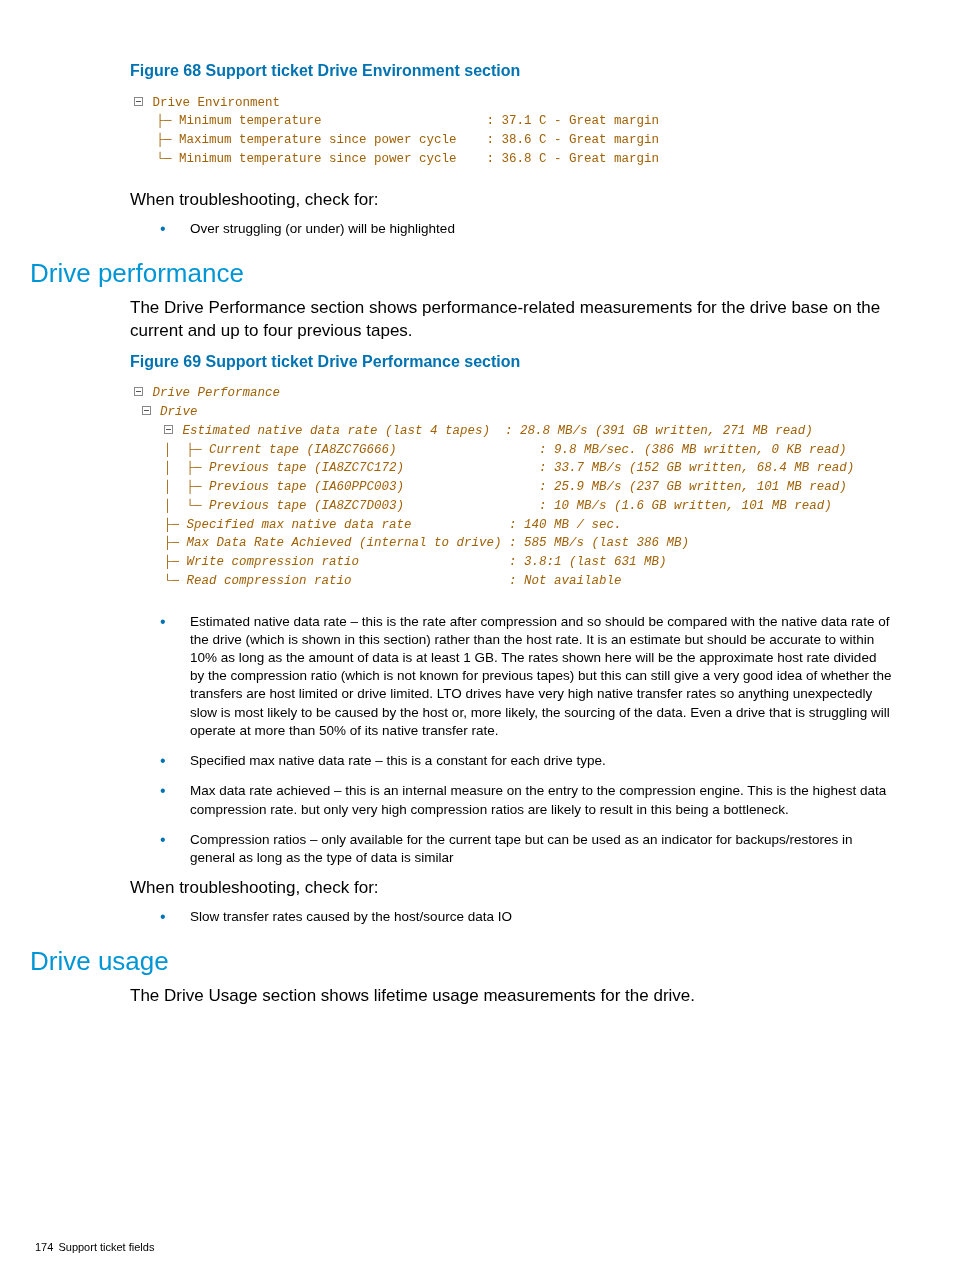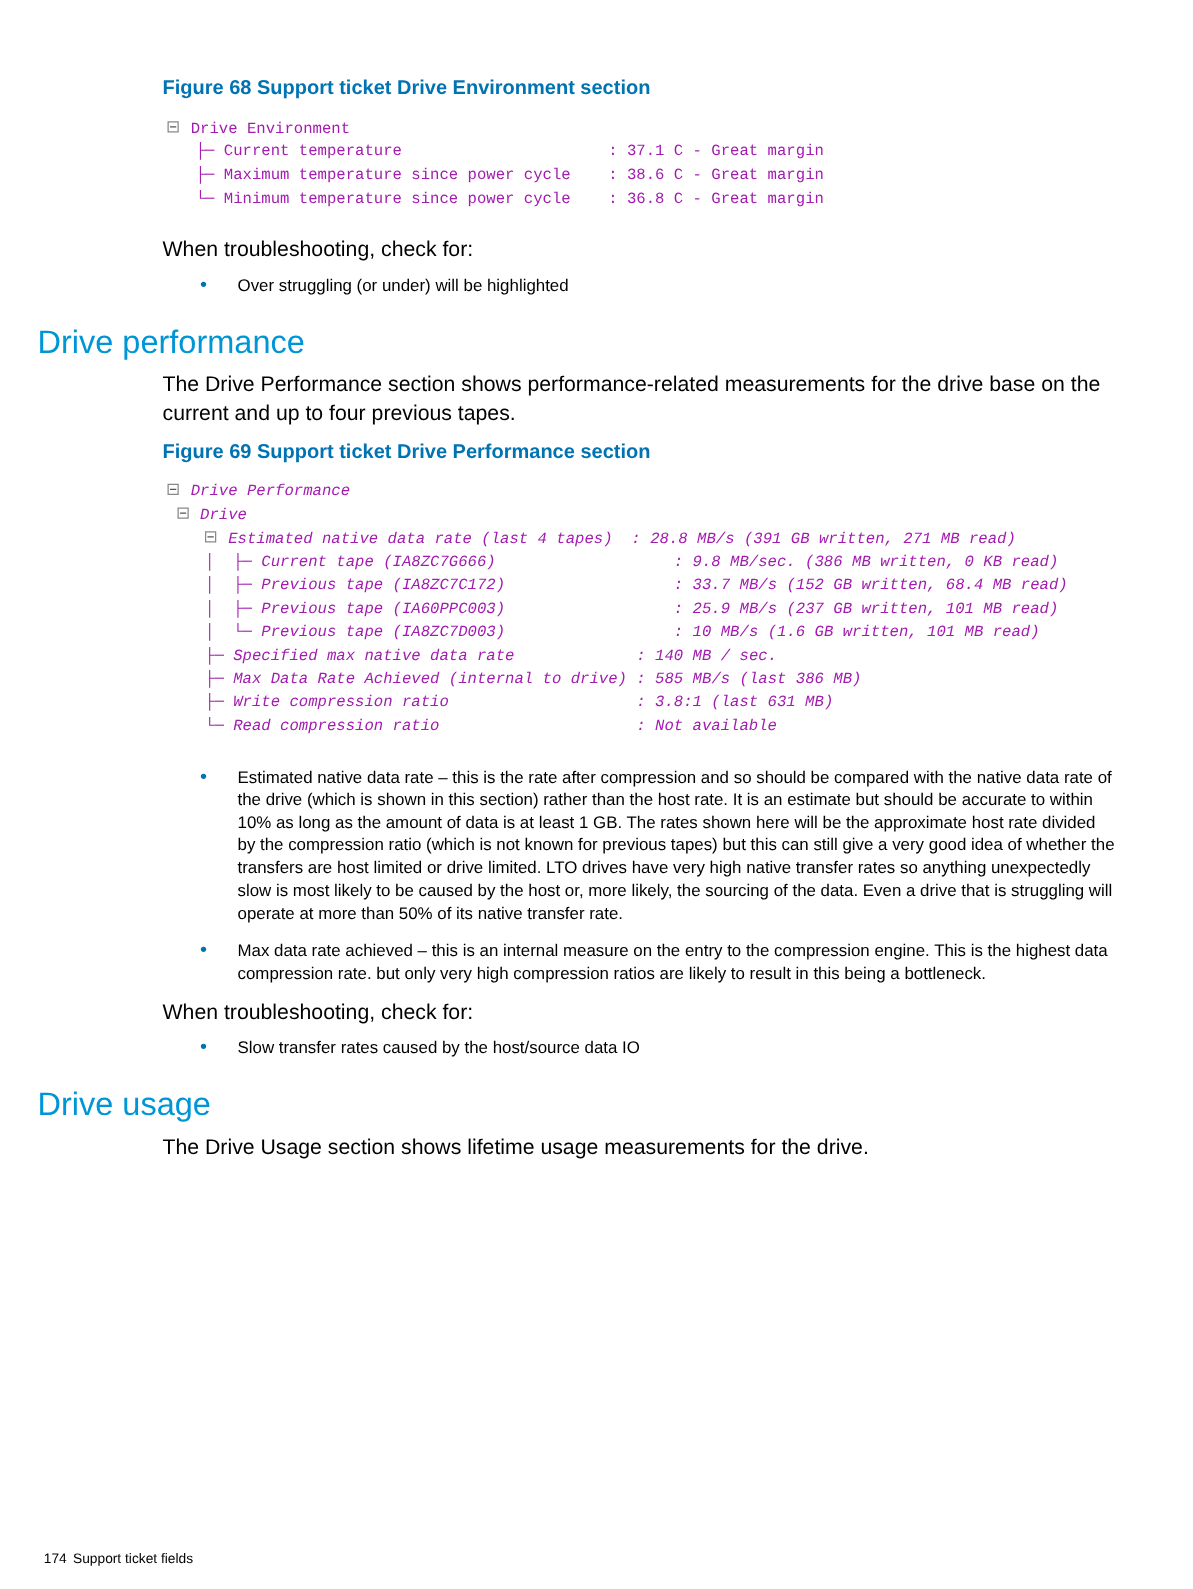--- a/index.html
+++ b/index.html
@@ -15,21 +15,21 @@
   }
   .figure-caption {
     color: #0073b3;
     font-weight: bold;
     font-size: 16px;
     margin: 0 0 12px 0;
   }
   .tree {
     font-family: "Courier New", monospace;
     font-size: 12.5px;
-    color: #a21caf;
+    color: #a16207;
     white-space: pre;
     line-height: 1.5;
     margin-bottom: 20px;
     margin-left: 4px;
   }
   .box-minus {
     display: inline-block;
     width: 9px;
     height: 9px;
     border: 1px solid #888;
@@ -88,21 +88,21 @@
 </style>
 </head>
 <body>
 
 <div class="indent1">
   <p class="figure-caption">Figure 68 Support ticket Drive Environment section</p>
 </div>
 
 <div class="tree-block">
 <div class="tree"><span class="box-minus"></span>&nbsp;<span>Drive Environment</span>
-   ├─ <span>Current temperature</span>                      : <span>37.1 C - Great margin</span>
+   ├─ <span>Minimum temperature</span>                      : <span>37.1 C - Great margin</span>
    ├─ <span>Maximum temperature since power cycle</span>    : <span>38.6 C - Great margin</span>
    └─ <span>Minimum temperature since power cycle</span>    : <span>36.8 C - Great margin</span></div>
 </div>
 
 <p class="body-text indent-text">When troubleshooting, check for:</p>
 <ul class="bullets">
   <li>Over struggling (or under) will be highlighted</li>
 </ul>
 
 <h2>Drive performance</h2>
@@ -121,21 +121,23 @@
     │  ├─ <span>Previous tape (IA60PPC003)</span>                  : <span>25.9 MB/s (237 GB written, 101 MB read)</span>
     │  └─ <span>Previous tape (IA8ZC7D003)</span>                  : <span>10 MB/s (1.6 GB written, 101 MB read)</span>
     ├─ <span>Specified max native data rate</span>             : <span>140 MB / sec.</span>
     ├─ <span>Max Data Rate Achieved (internal to drive)</span> : <span>585 MB/s (last 386 MB)</span>
     ├─ <span>Write compression ratio</span>                    : <span>3.8:1 (last 631 MB)</span>
     └─ <span>Read compression ratio</span>                     : <span>Not available</span></div>
 </div>
 
 <ul class="bullets" style="margin-top:22px;">
   <li>Estimated native data rate – this is the rate after compression and so should be compared with the native data rate of the drive (which is shown in this section) rather than the host rate. It is an estimate but should be accurate to within 10% as long as the amount of data is at least 1 GB. The rates shown here will be the approximate host rate divided by the compression ratio (which is not known for previous tapes) but this can still give a very good idea of whether the transfers are host limited or drive limited. LTO drives have very high native transfer rates so anything unexpectedly slow is most likely to be caused by the host or, more likely, the sourcing of the data. Even a drive that is struggling will operate at more than 50% of its native transfer rate.</li>
+  <li>Specified max native data rate – this is a constant for each drive type.</li>
   <li>Max data rate achieved – this is an internal measure on the entry to the compression engine. This is the highest data compression rate. but only very high compression ratios are likely to result in this being a bottleneck.</li>
+  <li>Compression ratios – only available for the current tape but can be used as an indicator for backups/restores in general as long as the type of data is similar</li>
 </ul>
 
 <p class="body-text indent-text" style="margin-top:-8px;">When troubleshooting, check for:</p>
 <ul class="bullets">
   <li>Slow transfer rates caused by the host/source data IO</li>
 </ul>
 
 <h2>Drive usage</h2>
 <p class="body-text indent-text">The Drive Usage section shows lifetime usage measurements for the drive.</p>
 

